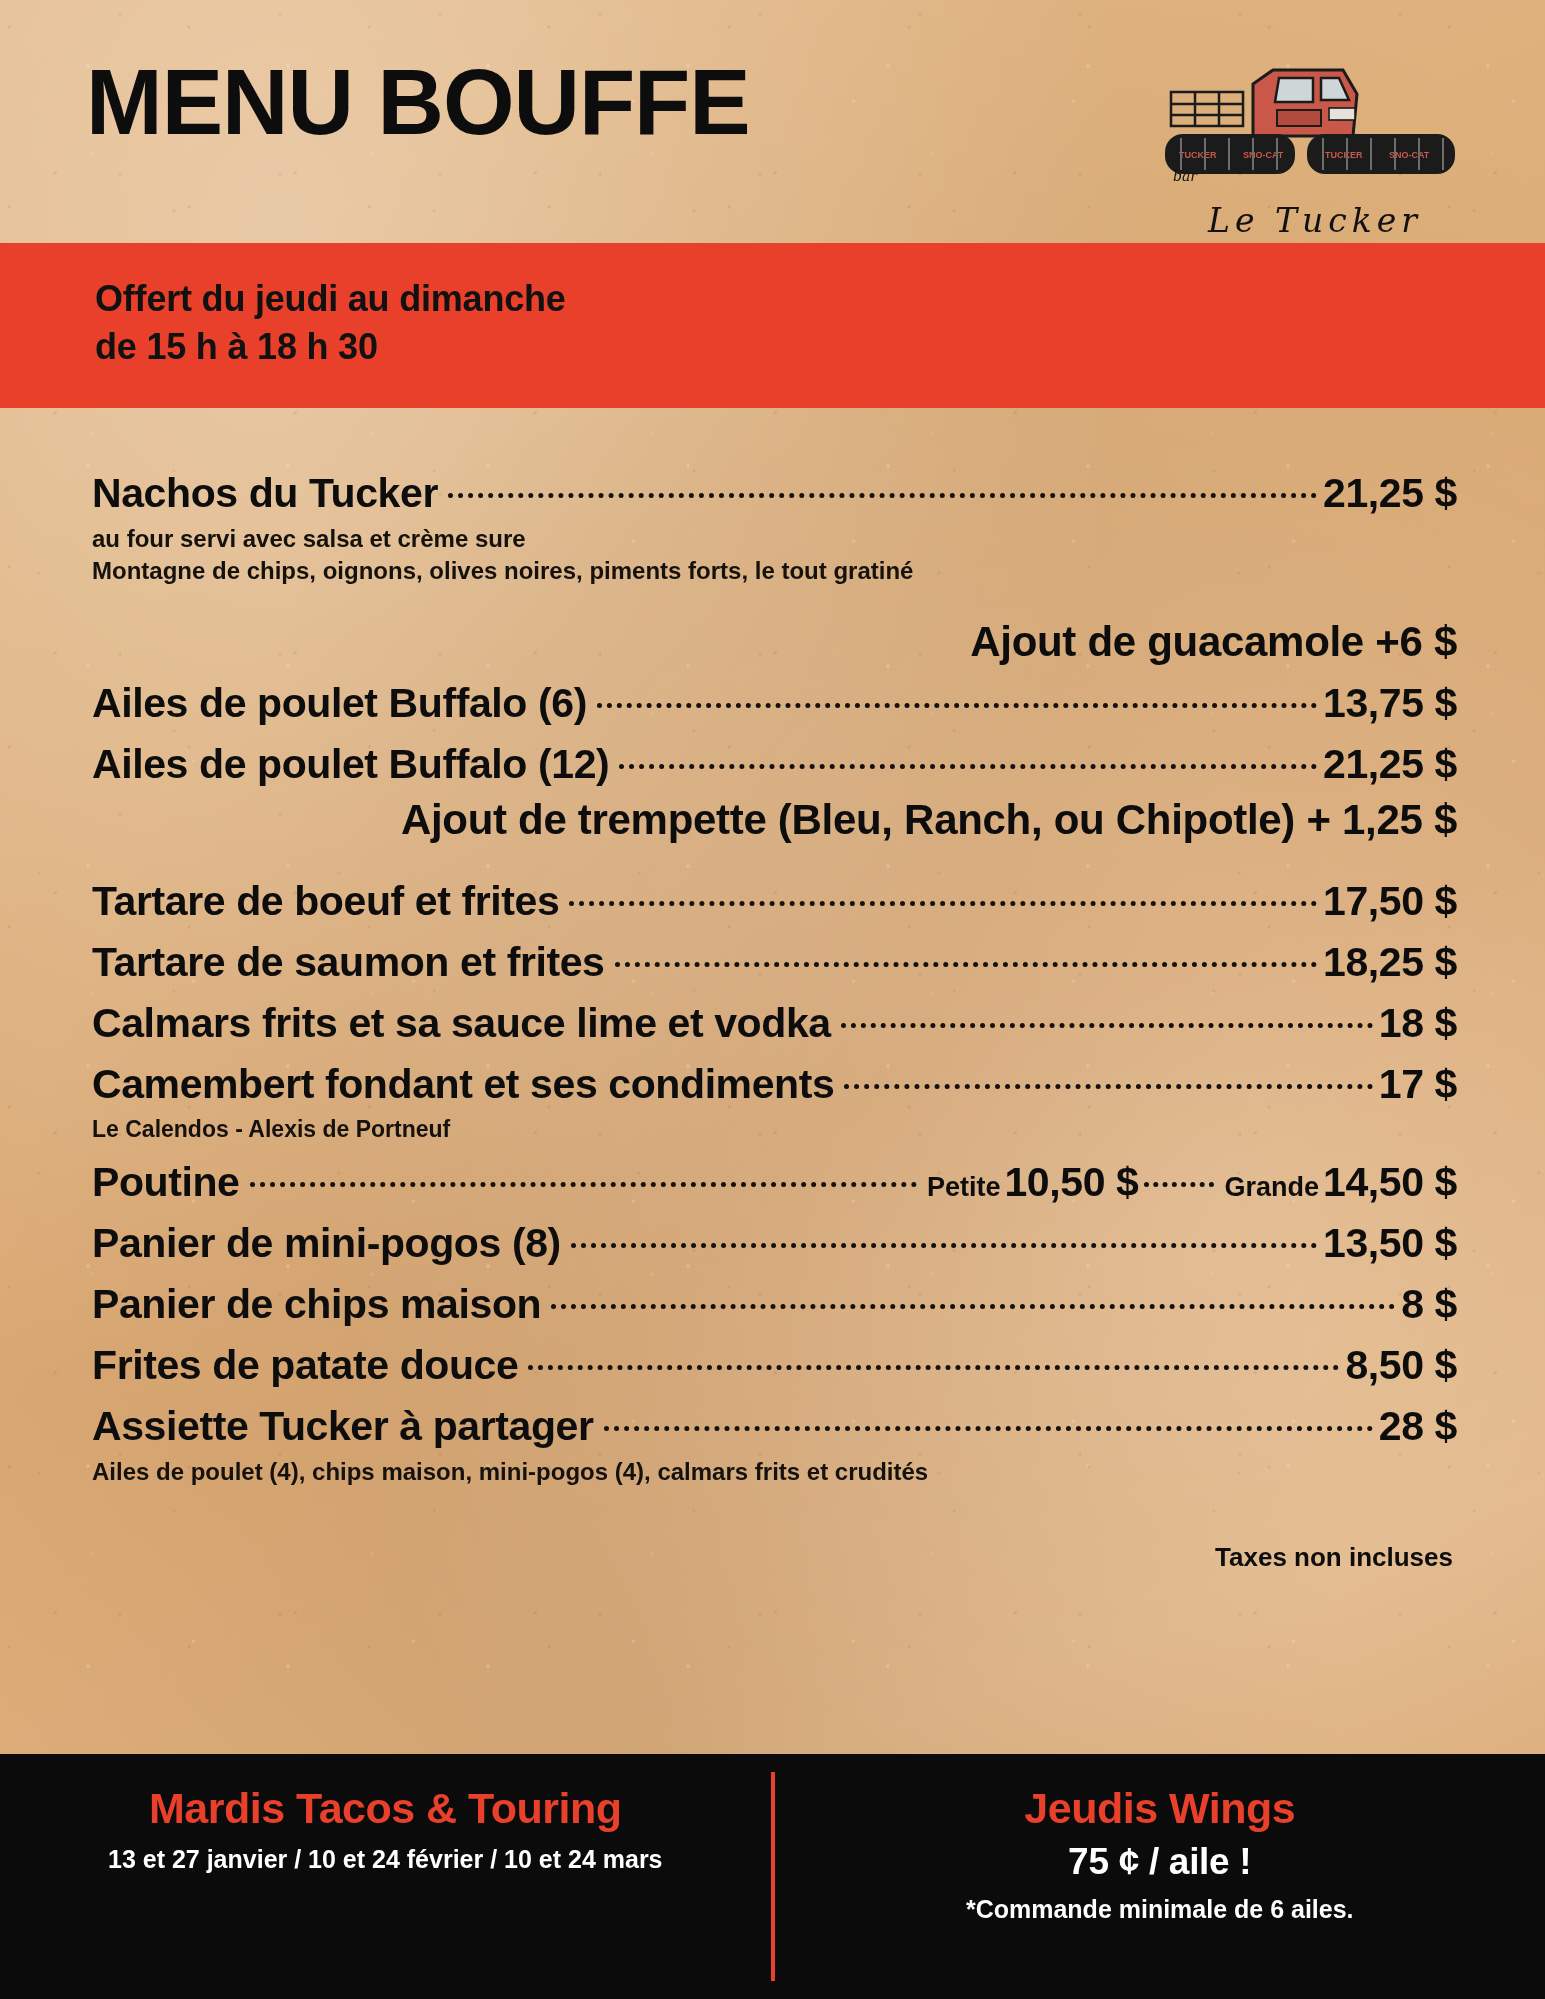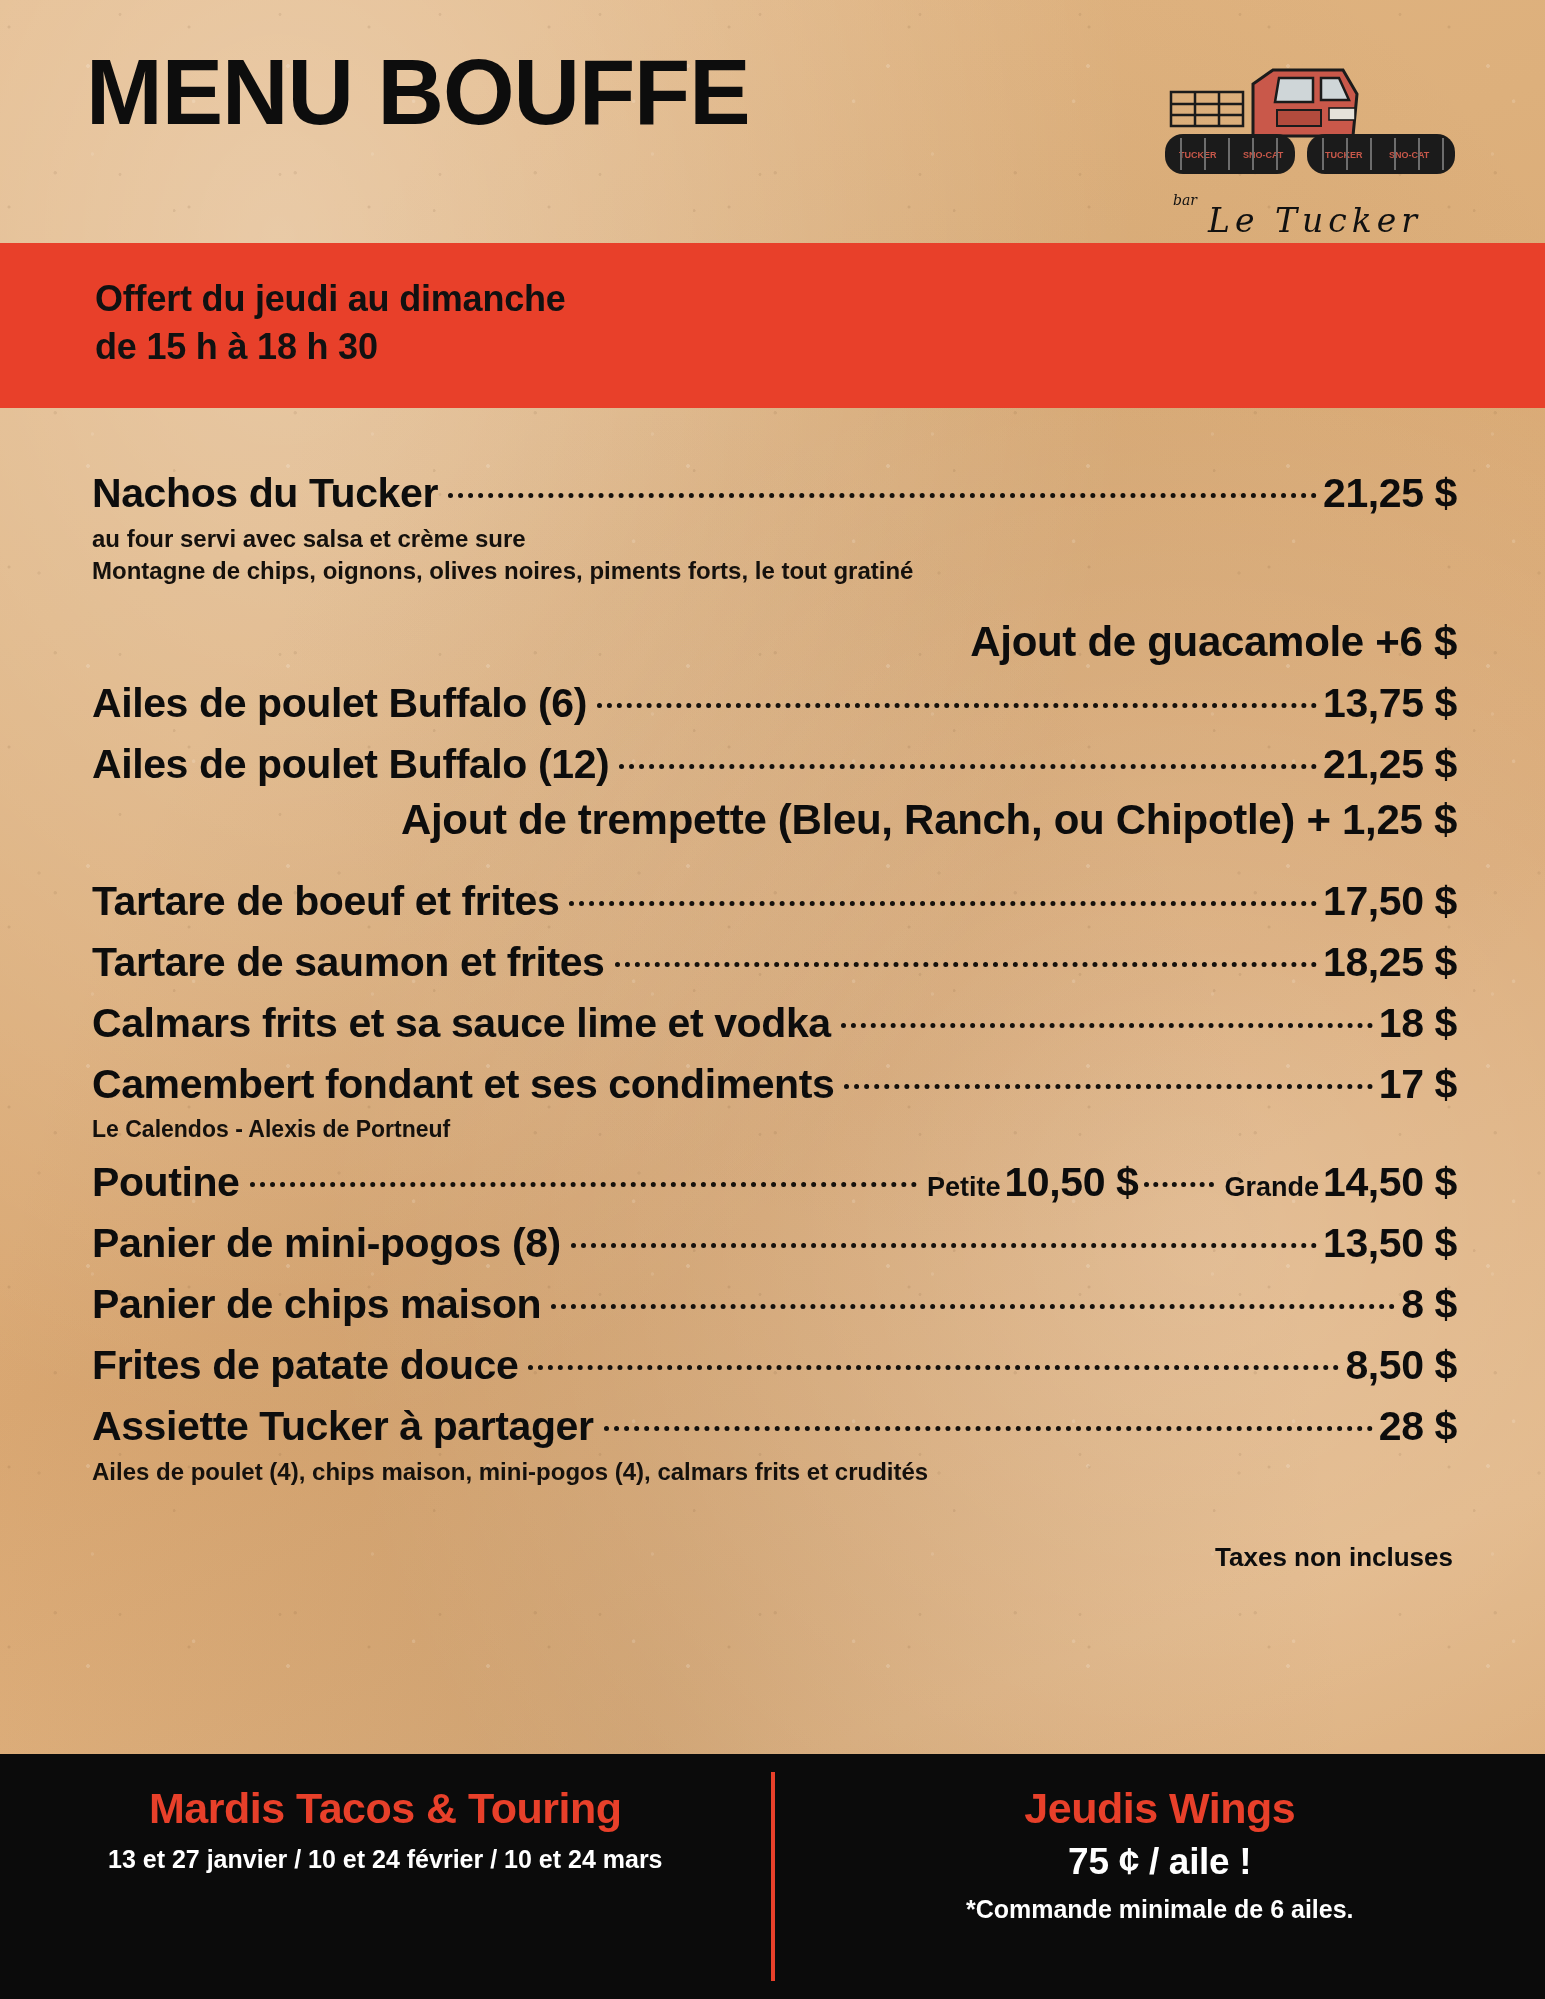--- a/index.html
+++ b/index.html
@@ -39,21 +39,21 @@
   }
 
   
   .header {
     position: relative;
     height: 243px;
   }
   .menu-title {
     position: absolute;
     left: 86px;
-    top: 46px;
+    top: 56px;
     font-size: 92px;
     font-weight: 800;
     letter-spacing: -1px;
     color: #0d0d0d;
     line-height: 1;
     text-align: right;
   }
   .logo-wrap {
     position: absolute;
     right: 68px;
@@ -69,21 +69,21 @@
     text-align: center;
     font-family: "DejaVu Serif", serif;
     font-style: italic;
     font-size: 33px;
     letter-spacing: 5px;
     color: #111;
   }
   .logo-bar {
     position: absolute;
     left: 26px;
-    bottom: 36px;
+    bottom: 60px;
     font-family: "DejaVu Serif", serif;
     font-style: italic;
     font-size: 14px;
     color: #111;
   }
   .snocat { position:absolute; left: 10px; top: 6px; }
 
   
   .band {
     position: relative;

